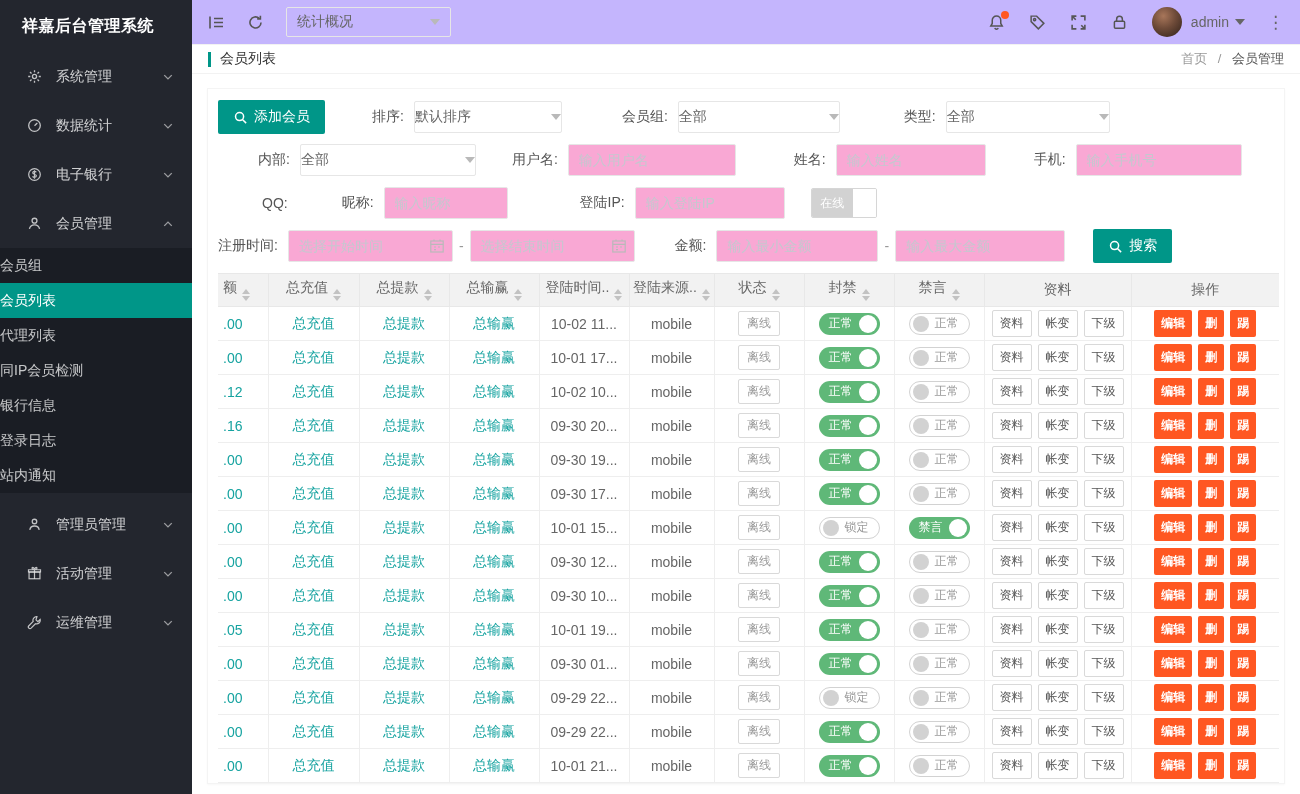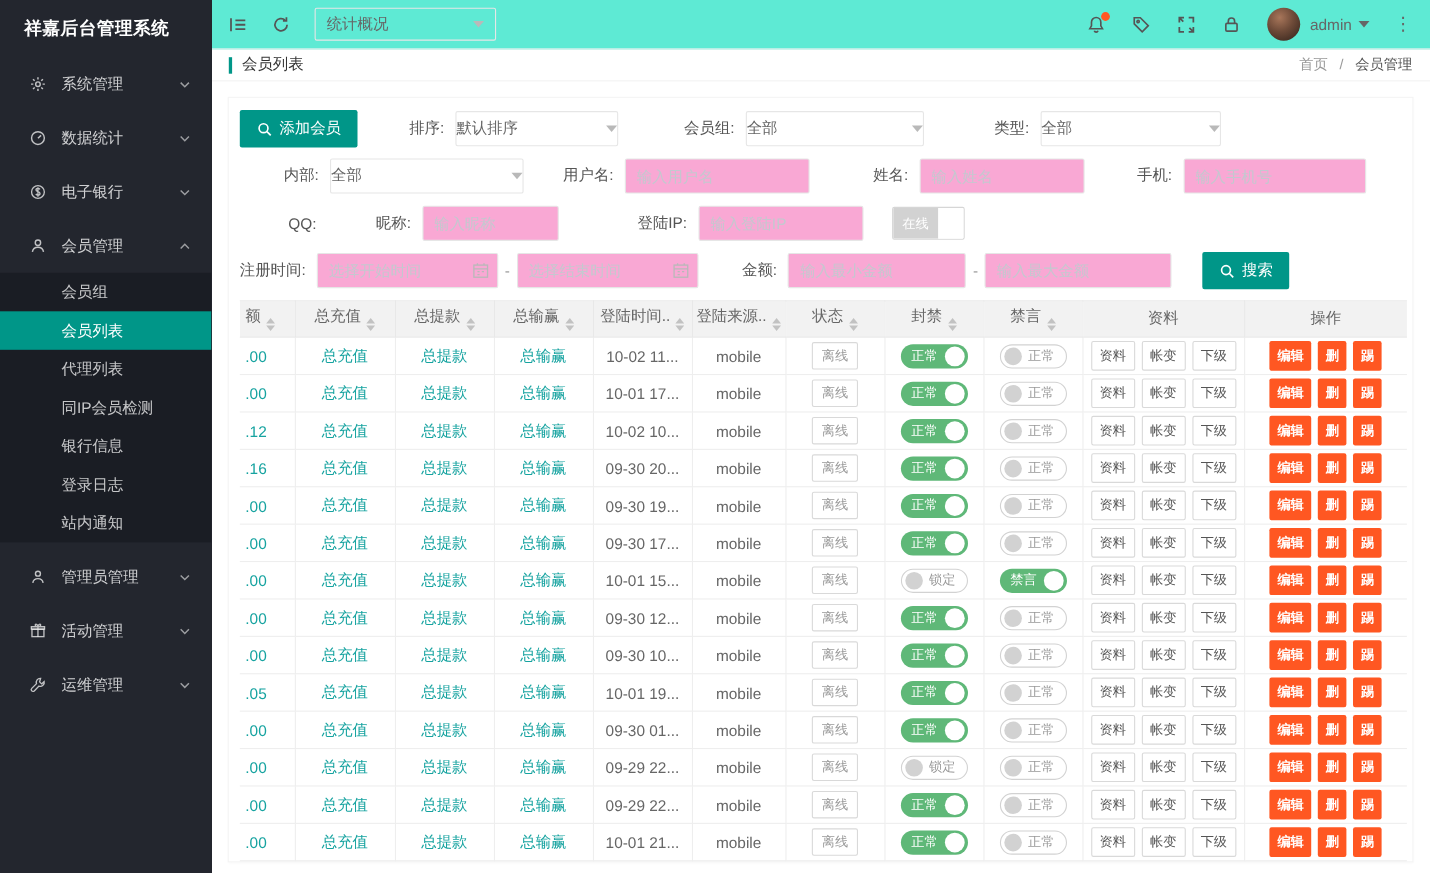--- a/index.html
+++ b/index.html
@@ -11,28 +11,28 @@
   .logo { height:52px; display:flex; align-items:center; padding-left:22px; color:#fff;
     font-size:16px; font-weight:bold; letter-spacing:.5px; }
   .menu-item { height:49px; display:flex; align-items:center; padding:0 18px 0 27px;
     color:rgba(255,255,255,.78); cursor:pointer; }
   .mi-icon { width:16px; height:16px; margin-right:13px; flex:none; color:rgba(255,255,255,.72); }
   .mi-icon svg { width:15px; height:15px; display:block; }
   .chev { margin-left:auto; color:rgba(255,255,255,.55); }
   .chev svg { width:12px; height:12px; display:block; }
   .chev.up svg { transform:rotate(180deg); }
   .submenu { background:#1A1D24; }
-  .submenu-item { height:35px; line-height:35px; padding-left:56px; color:rgba(255,255,255,.75);
+  .submenu-item { height:35px; line-height:35px; color:rgba(255,255,255,.75);
     cursor:pointer; }
   .submenu-item.active { background:#009688; color:#fff; }
   .sidebar .group2 { margin-top:7px; }
 
   
   .main { margin-left:192px; }
-  .topbar { height:45px; display:flex; align-items:center; padding:0 16px; border-bottom:1px solid #f2f2f2; background:#5eead4; }
+  .topbar { height:45px; display:flex; align-items:center; padding:0 16px; border-bottom:1px solid #f2f2f2; background:#c4b5fd; }
   .tb-icon { color:#555; margin-right:22px; cursor:pointer; display:flex; }
   .tb-icon svg { width:17px; height:17px; }
   .module-select { width:165px; height:30px; border:1px solid #e6e6e6; border-radius:2px;
     display:flex; align-items:center; padding:0 10px; color:#666; cursor:pointer; }
   .module-select .caret { margin-left:auto; }
   .caret { width:0; height:0; border-left:5px solid transparent; border-right:5px solid transparent;
     border-top:6px solid #b9b9b9; }
   .tb-right { margin-left:auto; display:flex; align-items:center; }
   .tb-right .tb-icon { margin-right:0; margin-left:24px; position:relative; }
   .red-dot { position:absolute; top:-3px; right:-4px; width:8px; height:8px; border-radius:50%; background:#FF5722; }

